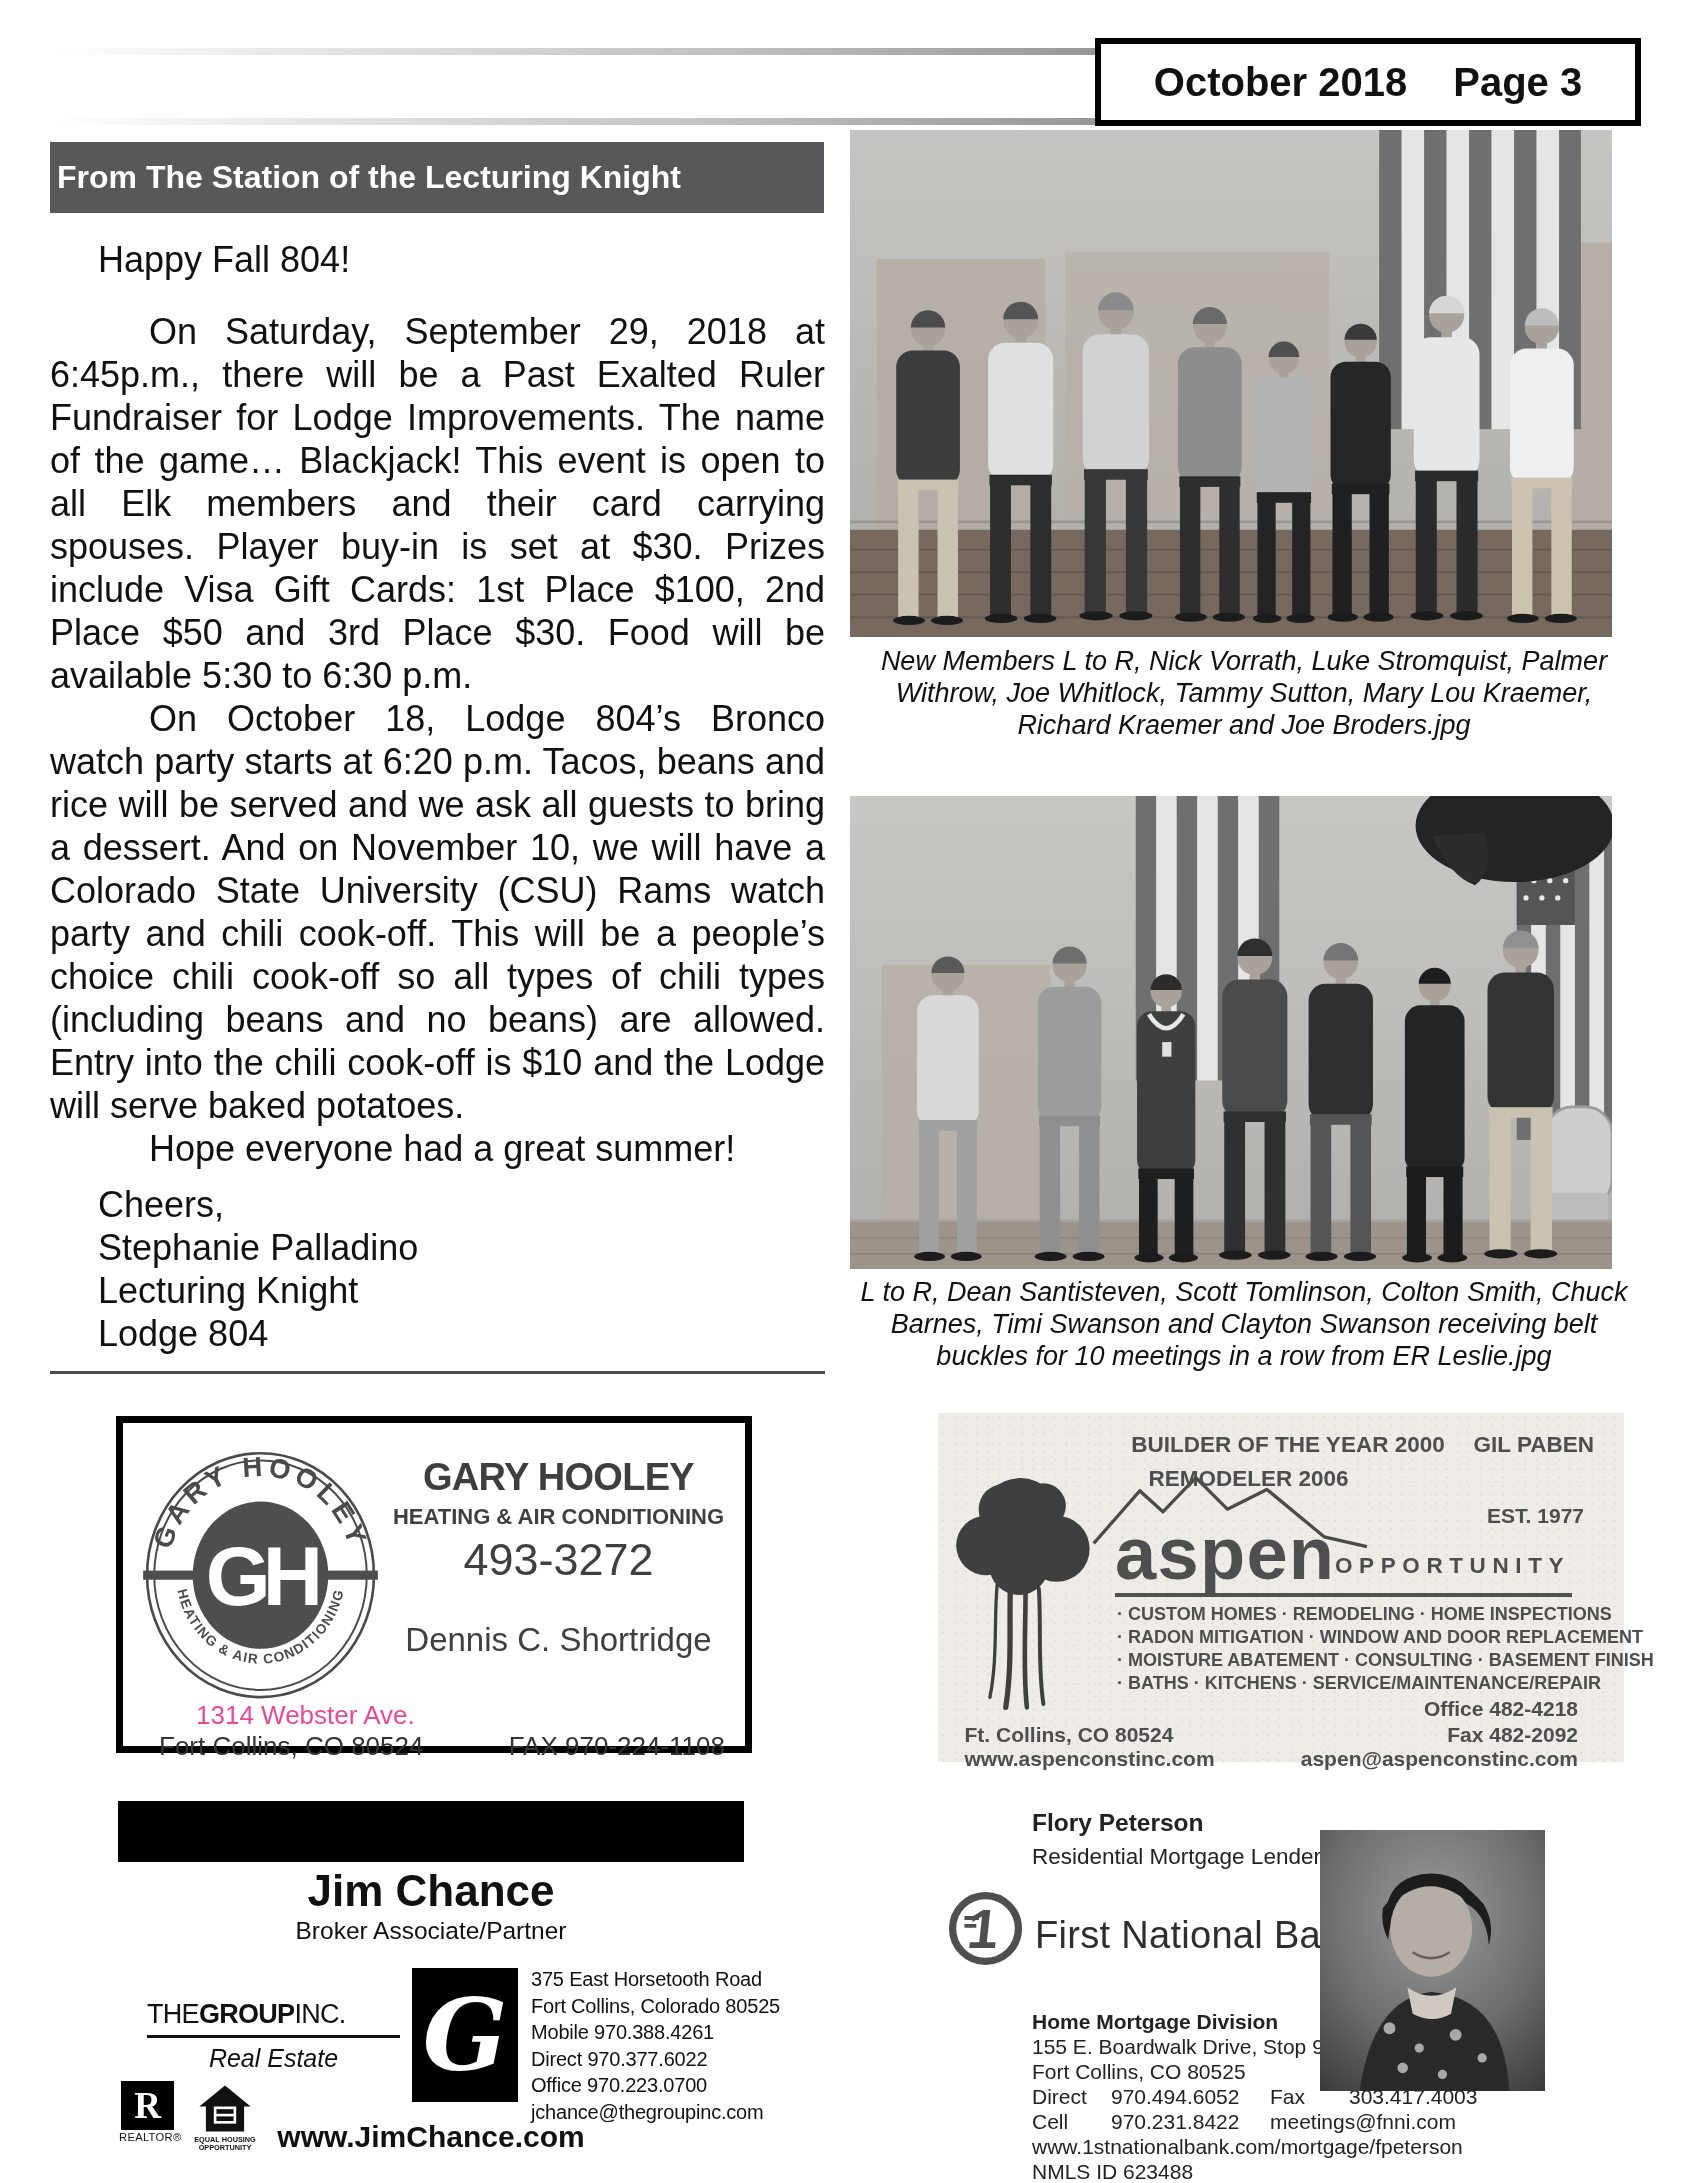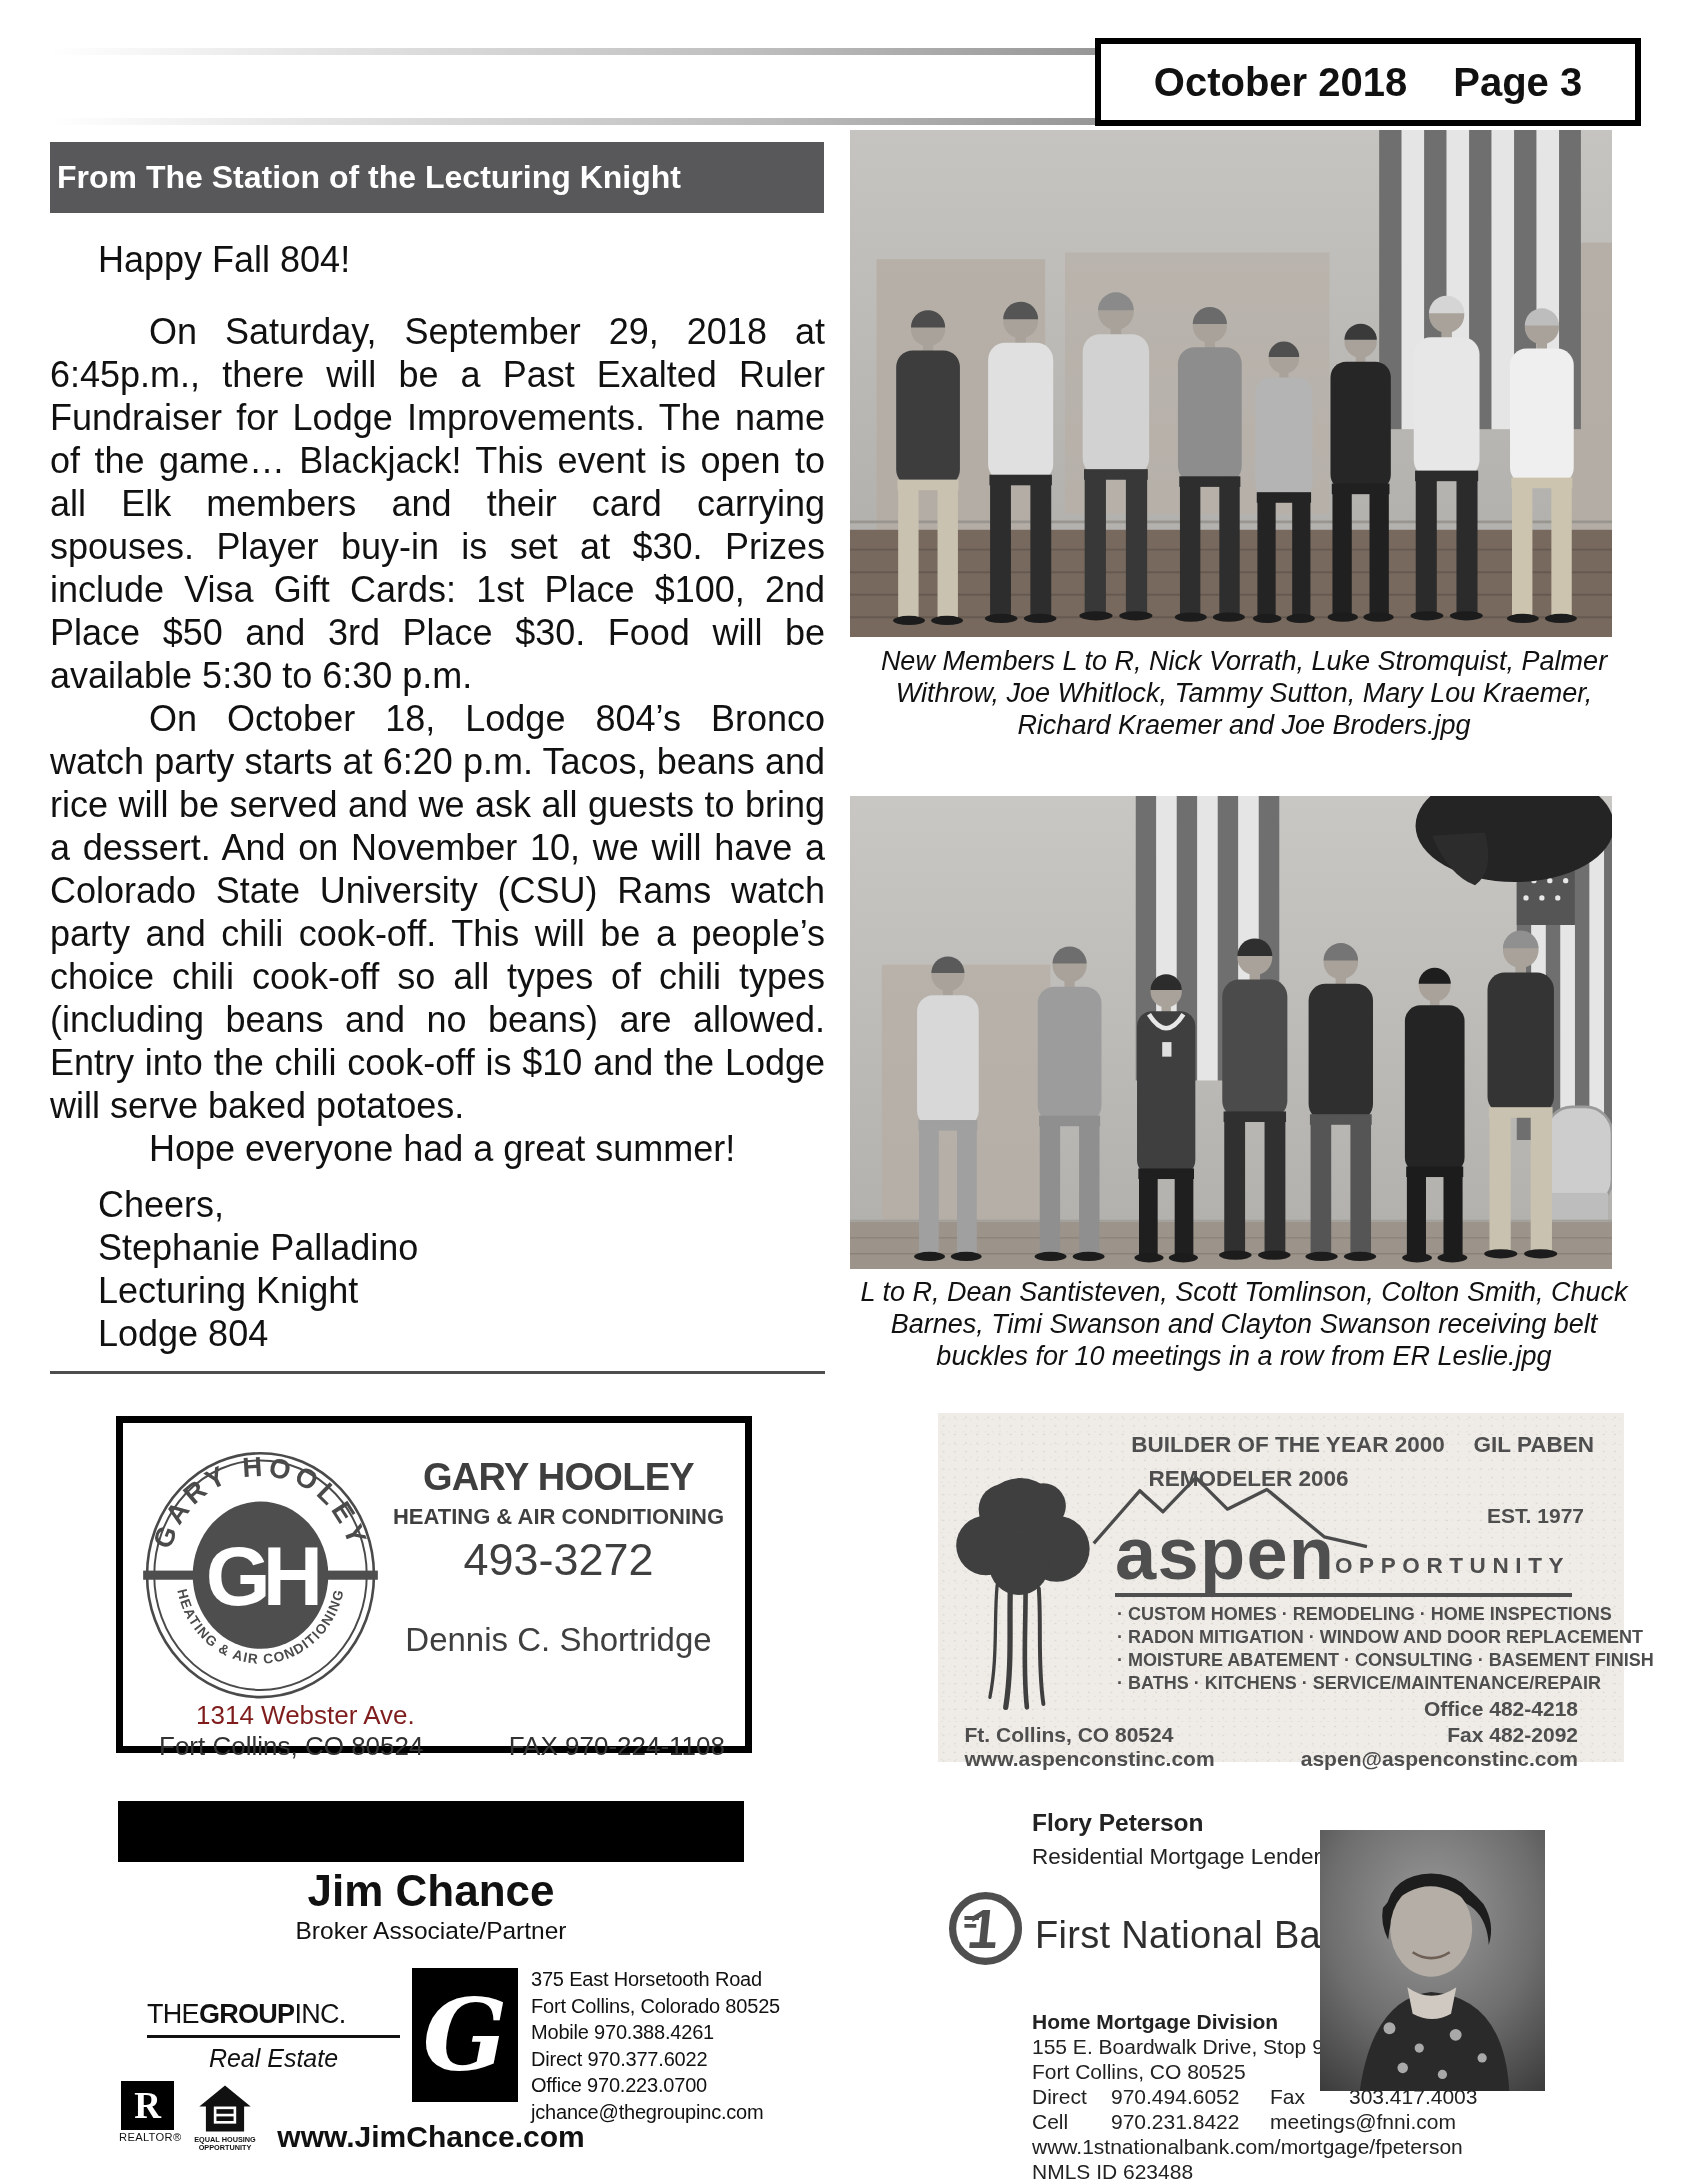--- a/index.html
+++ b/index.html
@@ -33,21 +33,21 @@
   #caption-2{top:1276px;}
 
   
   #gh-ad{position:absolute;left:116px;top:1416px;width:636px;height:337px;border:7.3px solid #000;
          box-sizing:border-box;background:#fff;}
   #gh-ad .rcol{position:absolute;left:255px;width:361px;text-align:center;color:#3f3f3f;}
   #gh-name{top:33px;font-size:38px;font-weight:bold;letter-spacing:-0.7px;}
   #gh-tag{top:81px;font-size:22px;font-weight:bold;}
   #gh-phone{top:111px;font-size:45px;color:#4a4a4a;}
   #gh-contact{top:198px;font-size:33px;color:#333;}
-  #gh-addr1{position:absolute;left:73px;top:277px;font-size:26px;color:#7f1d1d;}
+  #gh-addr1{position:absolute;left:73px;top:277px;font-size:26px;color:#ec4899;}
   #gh-addr2{position:absolute;left:36px;top:308px;font-size:26px;color:#333;}
   #gh-fax{position:absolute;right:20px;top:308px;font-size:26px;color:#333;}
 
   
   #jc-bar{position:absolute;left:118px;top:1801px;width:626px;height:61px;background:#000;}
   #jc-name{position:absolute;left:118px;top:1866px;width:626px;text-align:center;font-size:44px;font-weight:bold;}
   #jc-title{position:absolute;left:118px;top:1917px;width:626px;text-align:center;font-size:24.5px;}
   #jc-group{position:absolute;left:147px;top:1999px;font-size:27px;letter-spacing:-0.7px;}
   #jc-group .g-heavy{font-weight:900;}
   #jc-underline{position:absolute;left:147px;top:2035px;width:253px;height:2.6px;background:#111;}

